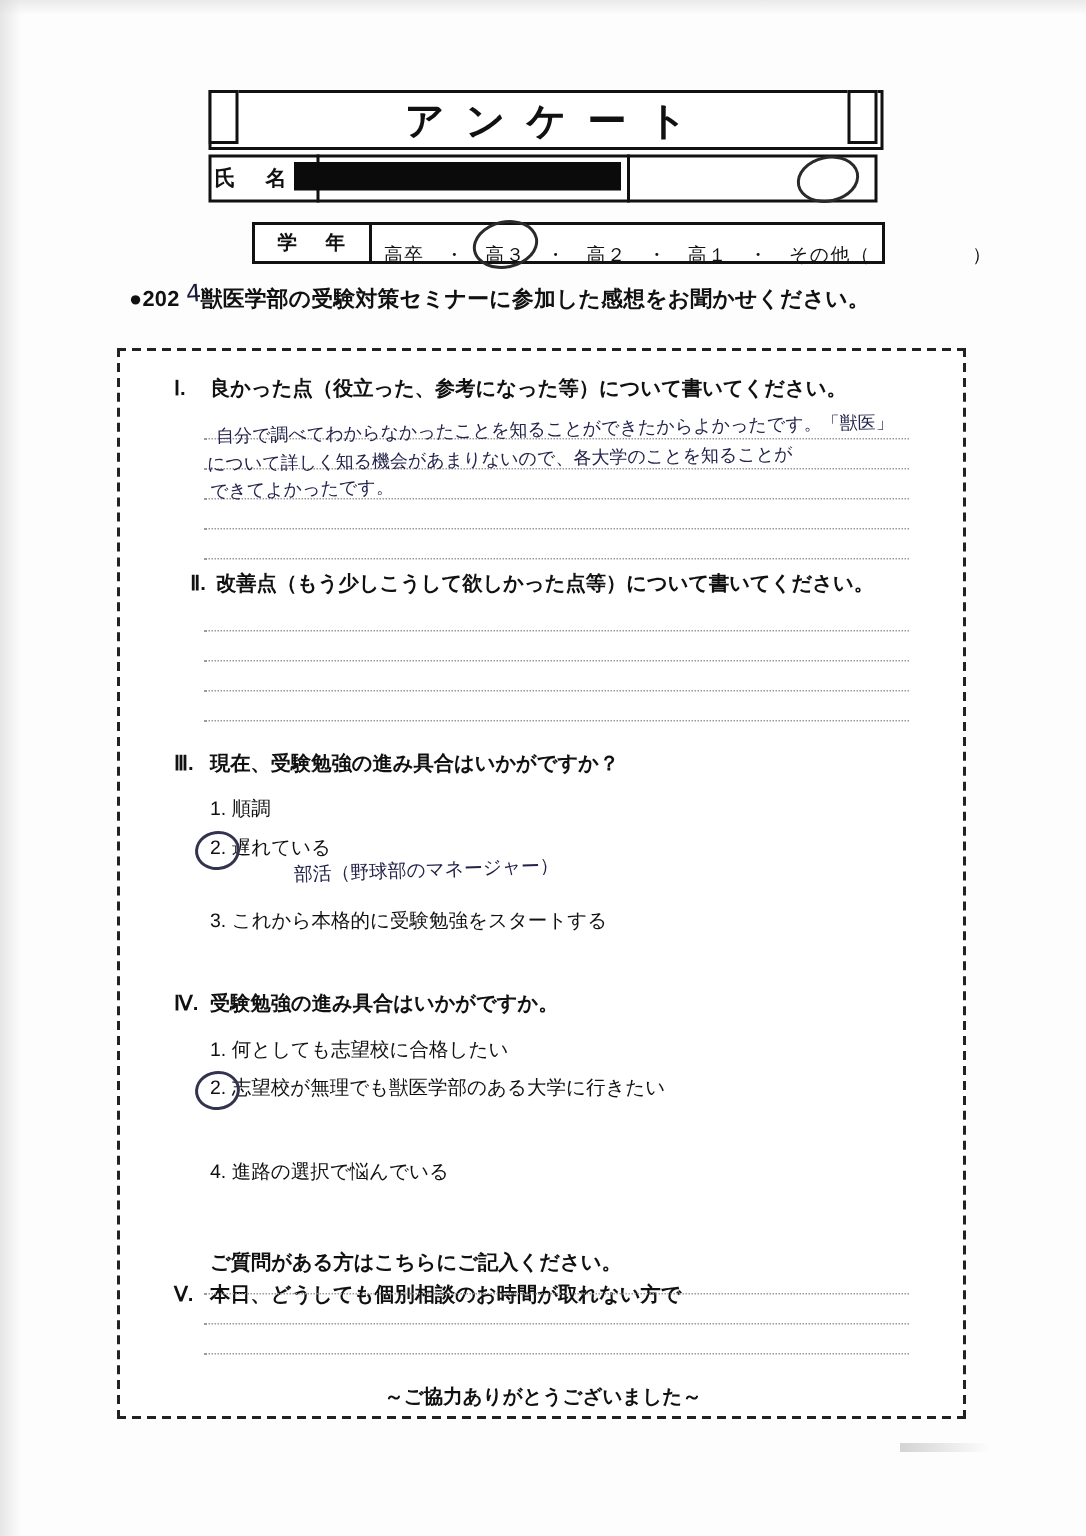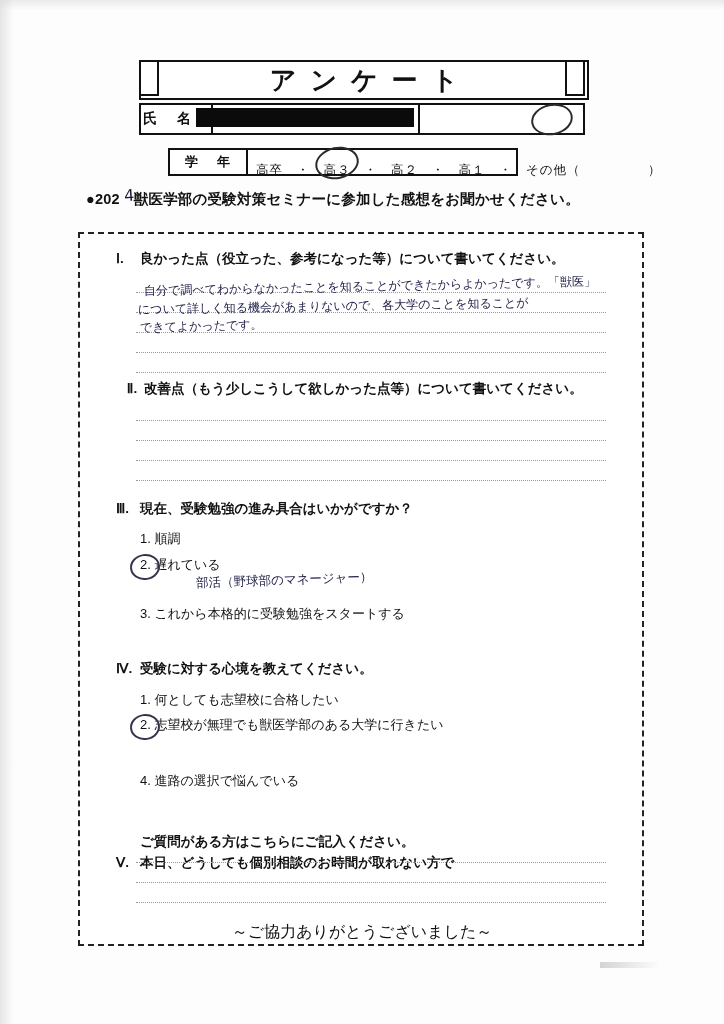--- a/index.html
+++ b/index.html
@@ -121,21 +121,21 @@
     top: 104px;
     width: 38px;
     height: 27px;
   }
 
   
   .grade-row {
     position: absolute;
     left: 168px;
     top: 148px;
-    width: 350px;
+    width: 422px;
     height: 28px;
     border: 2px solid #111;
     box-sizing: border-box;
     display: flex;
     align-items: center;
     background: #fff;
   }
   .grade-label {
     width: 78px;
     text-align: center;
@@ -236,22 +236,22 @@
 
   .hw-cause {
     left: 196px; top: 572px; font-size: 12.5px; transform: rotate(-2deg);
   }
 
   .thanks {
     position: absolute;
     left: 0; right: 0;
     top: 922px;
     text-align: center;
-    font-size: 16px;
-    font-weight: normal;
+    font-size: 13px;
+    font-weight: bold;
   }
 
   .circle-opt {
     position: absolute;
     width: 26px;
     height: 22px;
     border: 2px solid #33334d;
     border-radius: 50%;
     transform: rotate(-8deg);
   }
@@ -339,21 +339,21 @@
   <div class="q" style="left:116px; top:500px;">
     <span class="q-num">Ⅲ.</span><span>現在、受験勉強の進み具合はいかがですか？</span>
   </div>
   <div class="opt" style="left:140px; top:530px;">1. 順調</div>
   <div class="opt" style="left:140px; top:556px;">2. 遅れている</div>
   <div class="circle-opt" id="circle-q3-2"></div>
   <div class="hw hw-cause">部活（野球部のマネージャー）</div>
   <div class="opt" style="left:140px; top:605px;">3. これから本格的に受験勉強をスタートする</div>
 
   <div class="q" style="left:116px; top:660px;">
-    <span class="q-num">Ⅳ.</span><span>受験に対する心境を教えてください。</span>
+    <span class="q-num">Ⅳ.</span><span>受験勉強の進み具合はいかがですか。</span>
   </div>
   <div class="opt" style="left:140px; top:691px;">1. 何としても志望校に合格したい</div>
   <div class="opt" style="left:140px; top:716px;">2. 志望校が無理でも獣医学部のある大学に行きたい</div>
   <div class="circle-opt" id="circle-q4-2"></div>
   <div class="opt" style="left:140px; top:772px;">4. 進路の選択で悩んでいる</div>
 
   <div class="q" style="left:116px; top:812px;margin-top:42px;">
     <span class="q-num">Ⅴ.</span><span>本日、どうしても個別相談のお時間が取れない方で</span>
   </div>
   <div class="q" style="left:140px; top:833px;">

